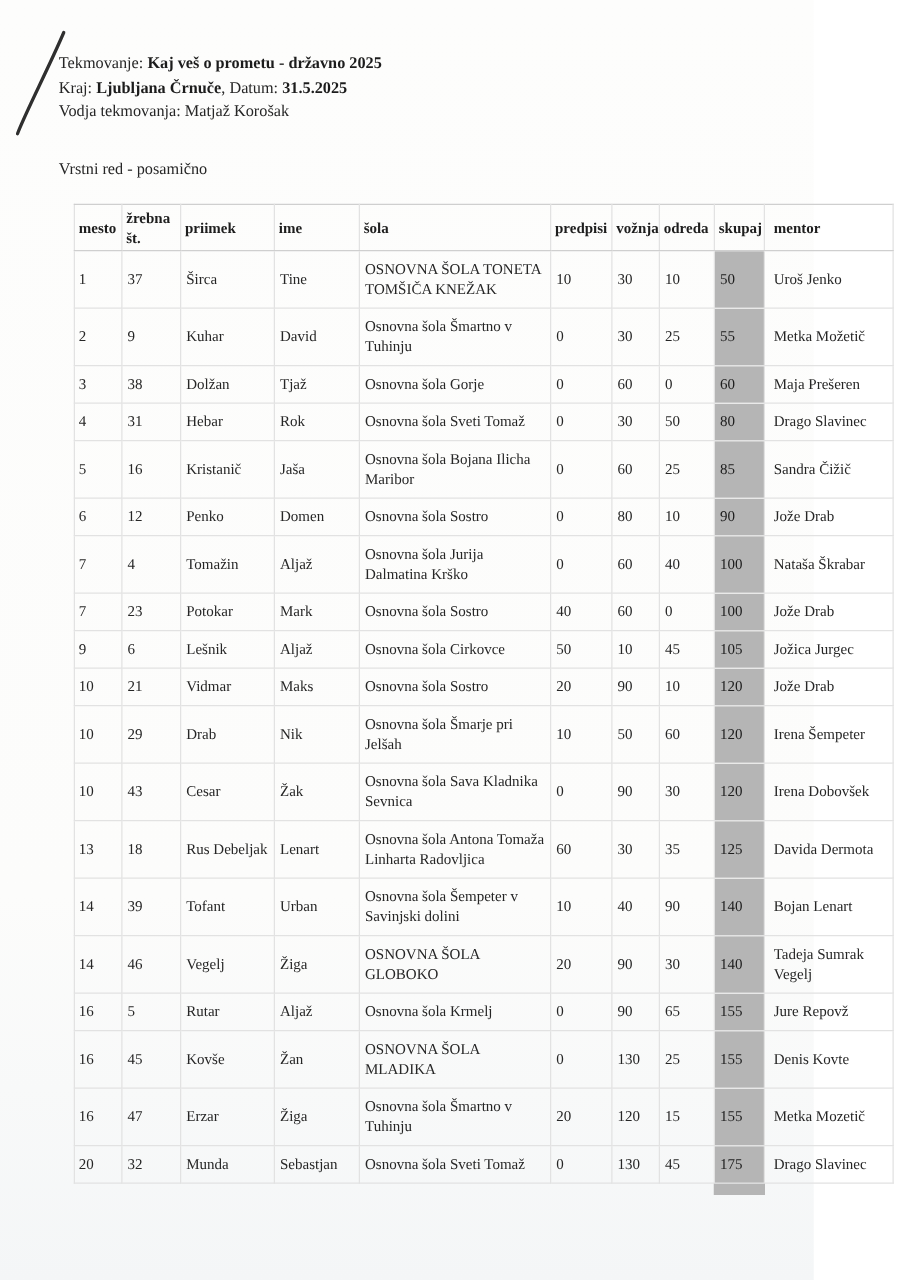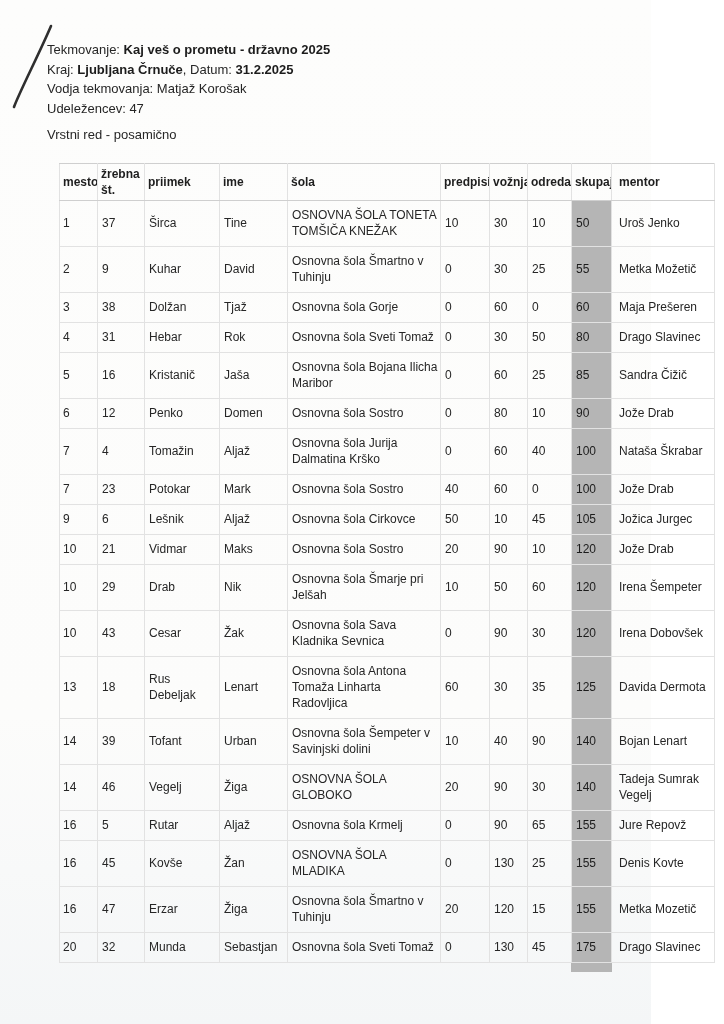--- a/index.html
+++ b/index.html
@@ -10,20 +10,21 @@
     font-family: "Liberation Sans", sans-serif;
     background: #ffffff;
     overflow: hidden;
   }
   .page {
     position: relative;
     width: 651px;
     height: 1024px;
     background: linear-gradient(180deg, #fdfdfc 0%, #fcfcfb 70%, #f4f6f7 100%);
     color: var(--ink, #262626);
+    font-family: Liberation Serif, serif;
   }
   .pen-mark {
     position: absolute;
     left: 0;
     top: 0;
   }
   .header-block {
     position: absolute;
     left: 47px;
     top: 40px;
@@ -97,23 +98,22 @@
 <body>
 
 <div class="page">
 
   <svg class="pen-mark" width="70" height="120" viewBox="0 0 70 120">
     <path d="M14,107 C19,93 40,52 51,26" fill="none" stroke="#2f2f2f" stroke-width="2.6" stroke-linecap="round"></path>
   </svg>
 
   <div class="header-block">
     <div><span>Tekmovanje:</span> <b>Kaj veš o prometu - državno 2025</b></div>
-    <div><span>Kraj:</span> <b>Ljubljana Črnuče</b><span>, Datum:</span> <b>31.2.2025</b></div>
+    <div><span>Kraj:</span> <b>Ljubljana Črnuče</b><span>, Datum:</span> <b>31.5.2025</b></div>
     <div>Vodja tekmovanja: Matjaž Korošak</div>
-    <div>Udeležencev: 47</div>
   </div>
 
   <div class="section-title">Vrstni red - posamično</div>
 
   <div class="table-wrap">
     <table class="results">
       <colgroup>
         <col class="c0">
           <col class="c1">
           <col class="c2">

